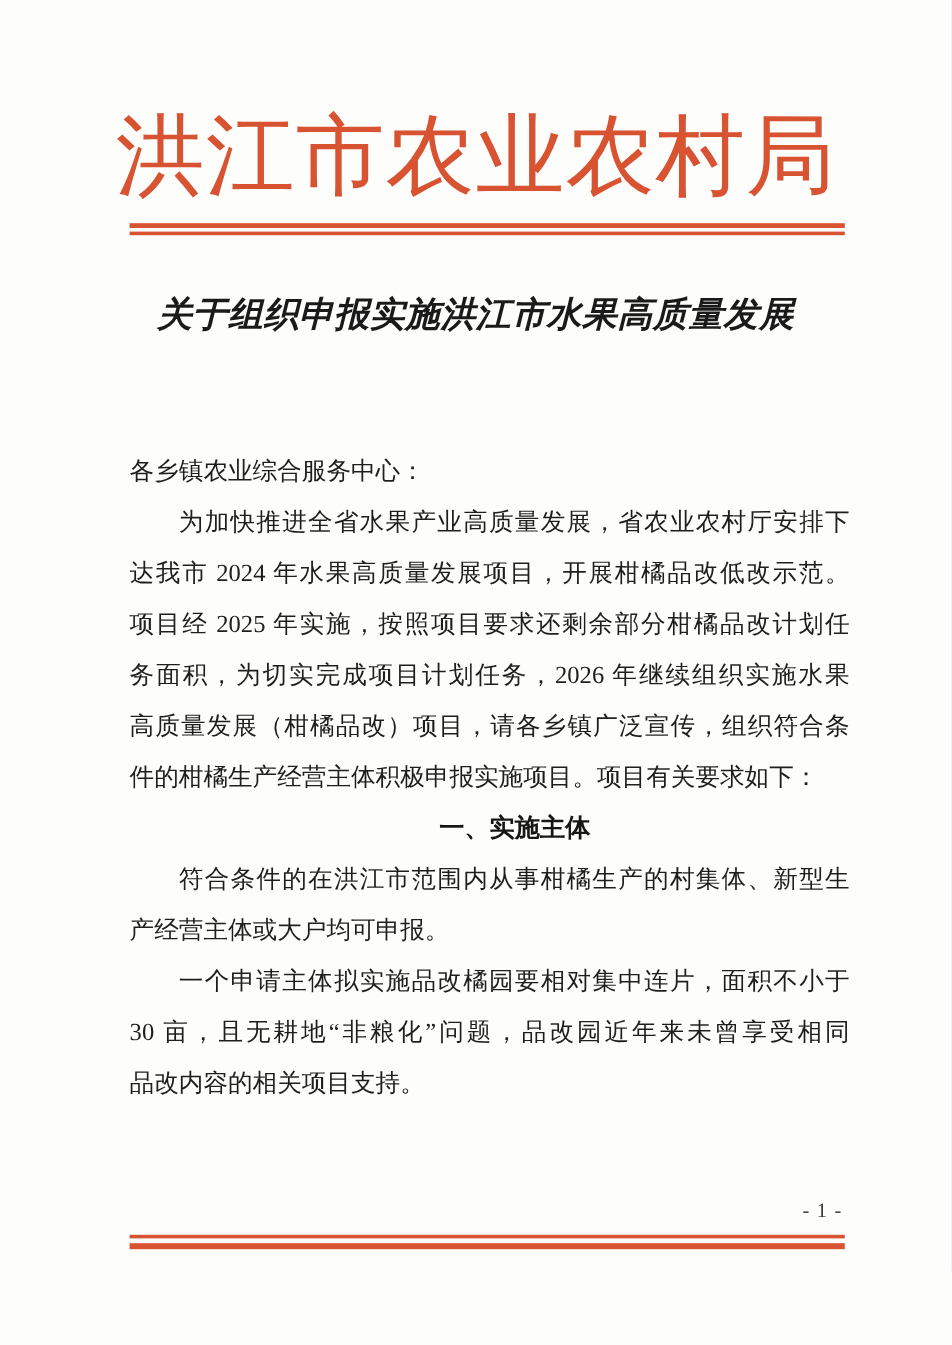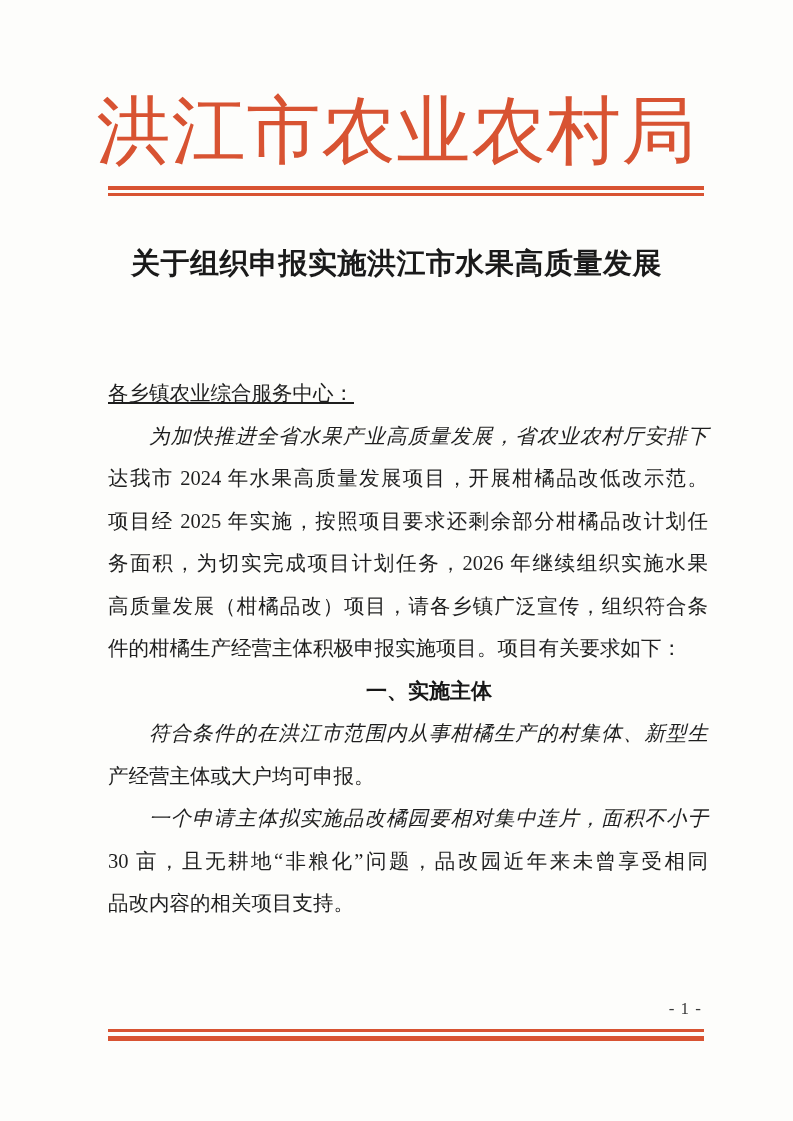--- a/index.html
+++ b/index.html
@@ -49,37 +49,38 @@
     position: absolute;
     top: 240px;
     left: 0;
     width: 100%;
     text-align: center;
     font-size: 29px;
     line-height: 47px;
     font-weight: 700;
     color: #1a1a1a;
     letter-spacing: 0.5px;
+    font-style: italic;
   }
 
   
   .body-text {
     position: absolute;
     top: 372px;
     left: 108px;
     width: 600px;
     font-size: 20.5px;
     line-height: 42.5px;
     color: var(--ink-color);
   }
   .text-line { min-height: 42.5px; text-align: center; }
   .para .text-line { text-align: justify; text-align-last: justify; }
-  .para .text-line:first-child { text-indent: 2em; font-style: italic; }
+  .para .text-line:first-child { text-indent: 2em; }
   .para .text-line:last-child { text-align-last: left; }
-  .salutation { text-align: left; text-decoration: underline; }
+  .salutation { text-align: left; }
   .section-heading {
     font-family: "Liberation Sans", "DejaVu Sans", sans-serif;
     font-weight: 700;
     font-size: 21px;
     text-indent: 2em;
     color: #161616;
   }
 
   
   .page-number {

